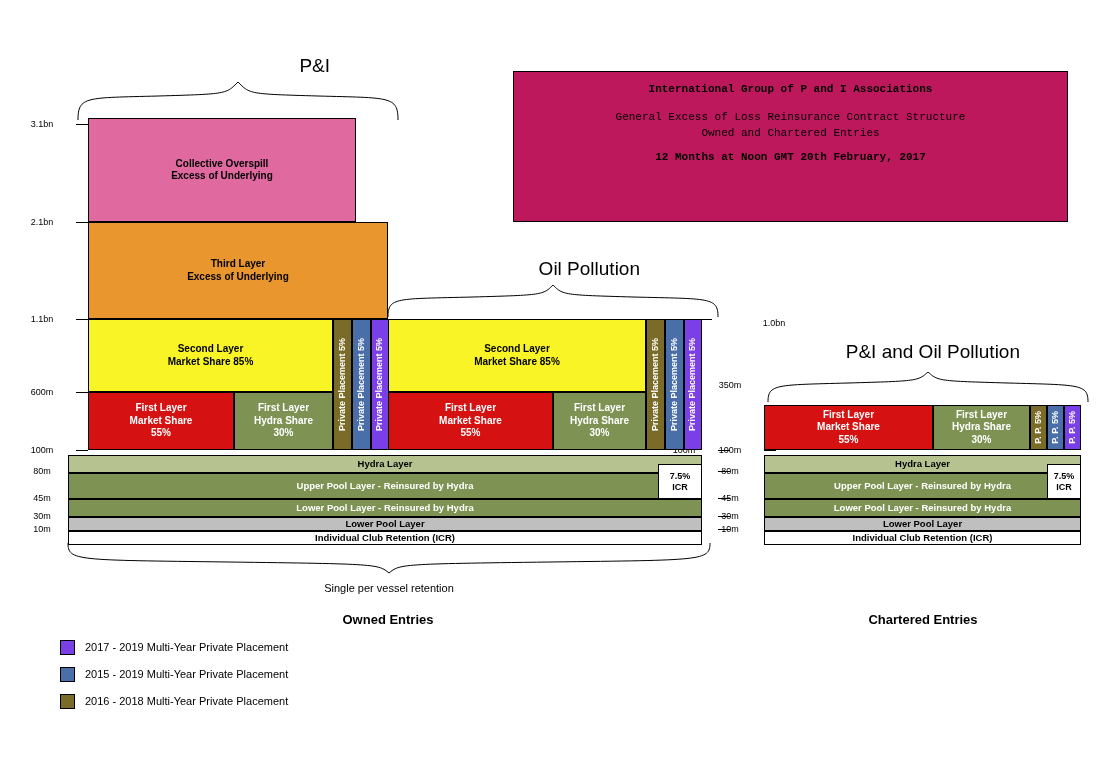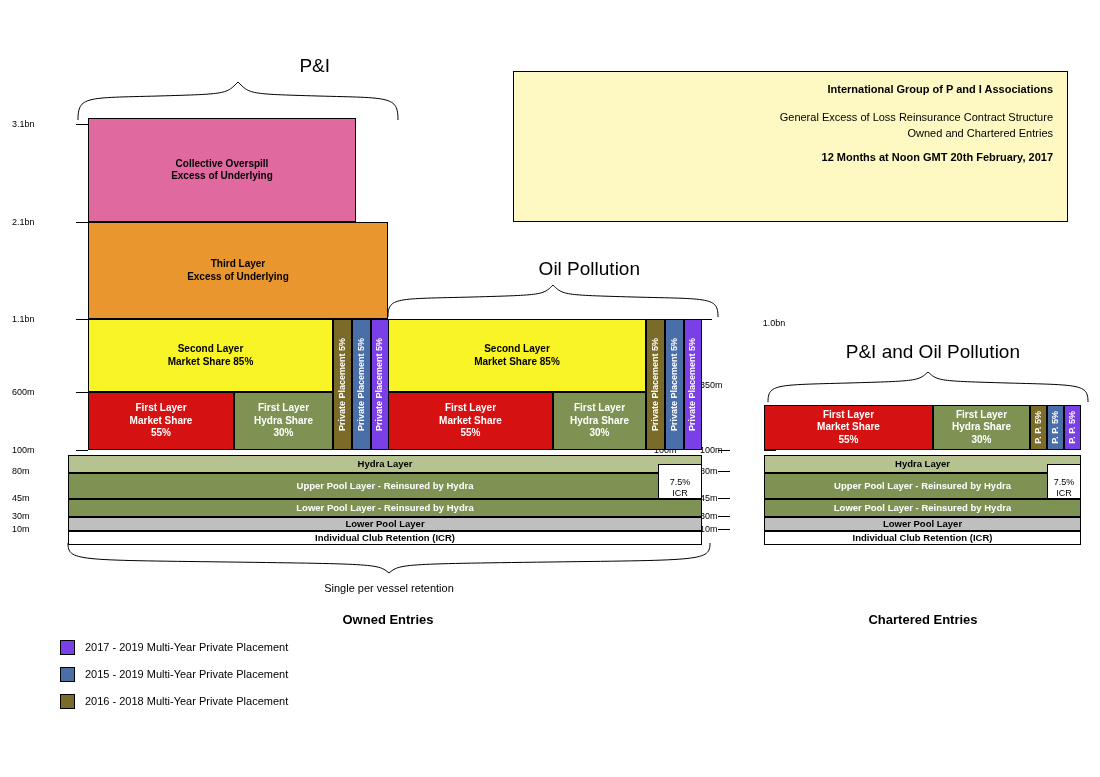--- a/index.html
+++ b/index.html
@@ -28,21 +28,21 @@
   .vert{
     writing-mode:vertical-rl;
     transform:rotate(180deg);
     white-space:nowrap;
     font-size:9px;
     font-weight:bold;
   }
   .axis-label{
     position:absolute;
     font-size:9px;
-    text-align:left;
+    text-align:center;
     width:60px;
     color:#000;
   }
   .tick{position:absolute;border-top:1px solid #000;height:0;}
   .title{
     position:absolute;
     font-size:19px;
     text-align:right;
     color:#000;
   }
@@ -54,48 +54,49 @@
   }
   .smallcap{
     position:absolute;
     font-size:11px;
     text-align:center;
   }
   .infobox{
     position:absolute;
     border:1px solid #000;
     box-sizing:border-box;
-    background:#fef9c3;
-    text-align:right;
+    background:#be185d;
+    text-align:center;
     font-size:11px;
     line-height:1.45;
     padding:10px 14px;
+    font-family:Liberation Mono, monospace;
   }
   .infobox .b{font-weight:bold;}
   .legend-sw{
     position:absolute;
     width:15px;height:15px;
     border:1px solid #000;
     box-sizing:border-box;
   }
   .legend-tx{
     position:absolute;
     font-size:11px;
   }
   .icr{
     position:absolute;
     border:1px solid #000;
     background:#fff;
     box-sizing:border-box;
     font-size:9px;
-    font-weight:normal;
+    font-weight:bold;
     display:flex;
     flex-direction:column;
     align-items:center;
-    justify-content:flex-end;
+    justify-content:center;
     line-height:1.15;
   }
   svg.brace{position:absolute;overflow:visible;}
 </style>
 </head>
 <body>
 
 <div class="title" style="left:170px;top:55px;width:160px;">P&amp;I</div>
 <div class="title" style="left:470px;top:258px;width:170px;">Oil Pollution</div>
 <div class="title" style="left:835px;top:341px;width:185px;">P&amp;I and Oil Pollution</div>

